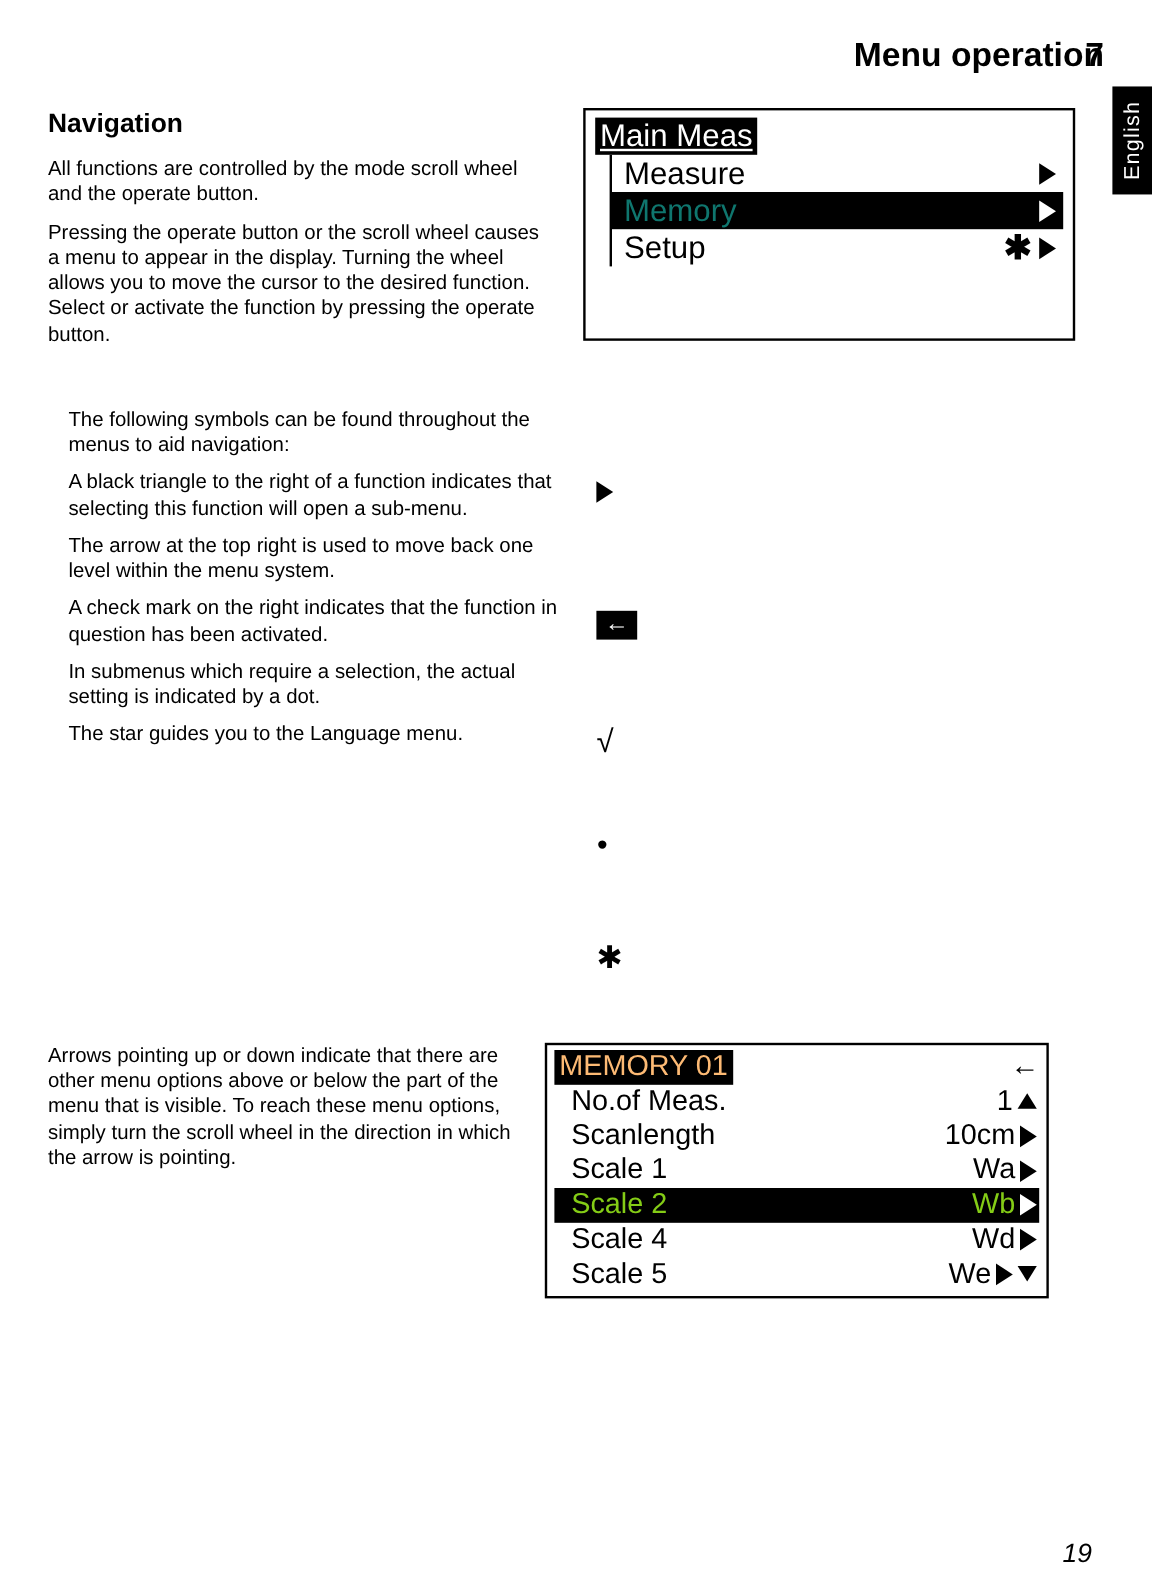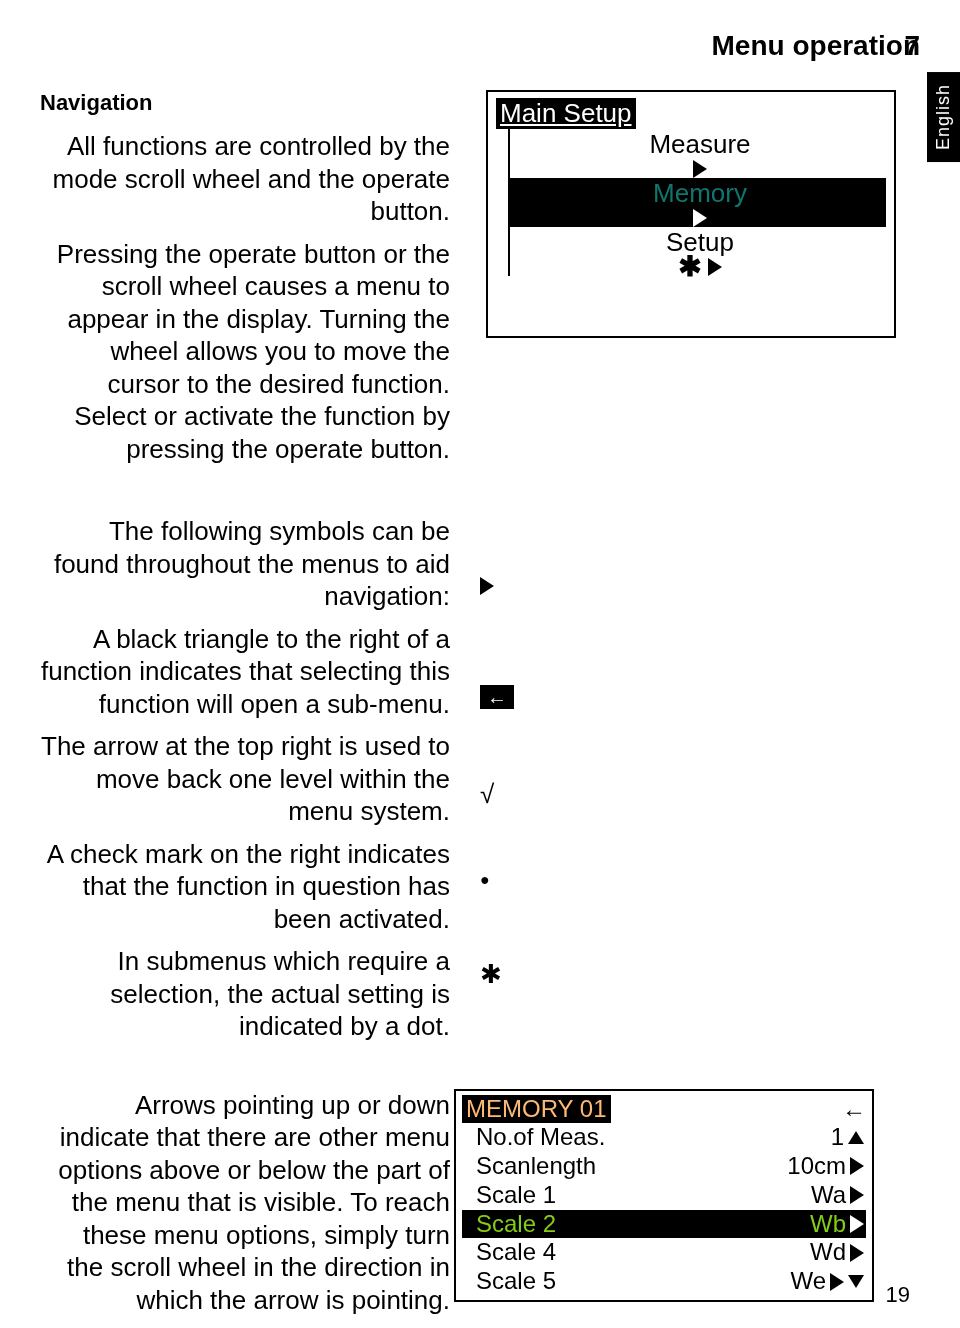--- a/index.html
+++ b/index.html
@@ -38,24 +38,23 @@
       padding: 12px 6px;
       font-size: 18px;
       letter-spacing: 1px;
     }
     .section-title {
       font-weight: bold;
       font-size: 22px;
       margin-bottom: 14px;
     }
     .body-text {
-      font-size: 26px;
+      font-size: 17px;
       line-height: 1.25;
       margin-bottom: 10px;
-      text-align: right;
     }
     .row1 {
       display: flex;
       gap: 32px;
       margin-bottom: 40px;
     }
     .col-left { width: 410px; }
     .col-right { flex: 1; position: relative; }
     
     .menu-box {
@@ -72,25 +71,24 @@
       color: #fff;
       font-size: 26px;
       padding: 0 4px;
       margin-bottom: 0;
       text-decoration: underline;
       text-decoration-color: #fff;
     }
     .menu-items { margin-left: 12px; border-left: 2px solid #000; }
     .menu-item {
       display: flex;
-      justify-content: flex-start;
+      justify-content: space-between;
       align-items: center;
       font-size: 26px;
       padding: 0 6px 0 10px;
-      flex-direction: column;
     }
     .menu-item.selected {
       background: #000;
       color: #0f766e;
     }
     .tri-right {
       width: 0; height: 0;
       border-top: 9px solid transparent;
       border-bottom: 9px solid transparent;
       border-left: 14px solid #000;
@@ -110,20 +108,21 @@
       border-right: 8px solid transparent;
       border-top: 13px solid #000;
       display: inline-block;
     }
     .star { font-size: 28px; font-weight: bold; line-height: 0.5; }
     
     .row2 {
       display: flex;
       gap: 20px;
       margin-bottom: 36px;
+      margin-left: 17px;
     }
     .symbol-col {
       width: 60px;
       display: flex;
       flex-direction: column;
       align-items: flex-start;
       padding-top: 62px;
       padding-left: 10px;
     }
     .sym { height: 90px; display: flex; align-items: flex-start; font-size: 26px; }
@@ -176,20 +175,21 @@
       display: flex;
       align-items: center;
       gap: 4px;
     }
     .arrow-left-thin { font-size: 24px; }
     .footer-num {
       position: absolute;
       right: 50px;
       bottom: 20px;
       font-size: 22px;
+      font-style: italic;
     }
     .spacer-sym1 { height: 108px; }
     .spacer-sym2 { height: 94px; }
     .spacer-sym3 { height: 92px; }
     .spacer-sym4 { height: 88px; }
     .spacer-sym5 { height: 50px; }
   </style>
 </head>
 <body>
 
@@ -201,21 +201,21 @@
 <div class="lang-tab">English</div>
 
 <div class="row1">
   <div class="col-left">
     <div class="section-title">Navigation</div>
     <div class="body-text">All functions are controlled by the mode scroll wheel and the operate button.</div>
     <div class="body-text">Pressing the operate button or the scroll wheel causes a menu to appear in the display. Turning the wheel allows you to move the cursor to the desired function. Select or activate the function by pressing the operate button.</div>
   </div>
   <div class="col-right">
     <div class="menu-box">
-      <span class="menu-title">Main Setup</span>
+      <span class="menu-title">Main Meas</span>
       <div class="menu-items" id="main-menu-items">
           <div class="menu-item">
             <span>Measure</span>
             <span style="display: flex; align-items: center; gap: 6px;">
               <span class="tri-right"></span>
             </span>
           </div>
           <div class="menu-item selected">
             <span>Memory</span>
             <span style="display: flex; align-items: center; gap: 6px;">
@@ -234,20 +234,21 @@
   </div>
 </div>
 
 <div class="row2">
   <div class="col-left" style="width:410px">
     <div class="body-text">The following symbols can be found throughout the menus to aid navigation:</div>
     <div class="body-text">A black triangle to the right of a function indicates that selecting this function will open a sub-menu.</div>
     <div class="body-text">The arrow at the top right is used to move back one level within the menu system.</div>
     <div class="body-text">A check mark on the right indicates that the function in question has been activated.</div>
     <div class="body-text">In submenus which require a selection, the actual setting is indicated by a dot.</div>
+    <div class="body-text">The star guides you to the Language menu.</div>
   </div>
   <div class="symbol-col">
     <div class="sym spacer-sym1">
         <span class="tri-right"></span>
       </div>
     <div class="sym spacer-sym2">
         <span class="back-box">←</span>
       </div>
     <div class="sym spacer-sym3">√</div>
     <div class="sym spacer-sym4" style="font-size:16px">●</div>

